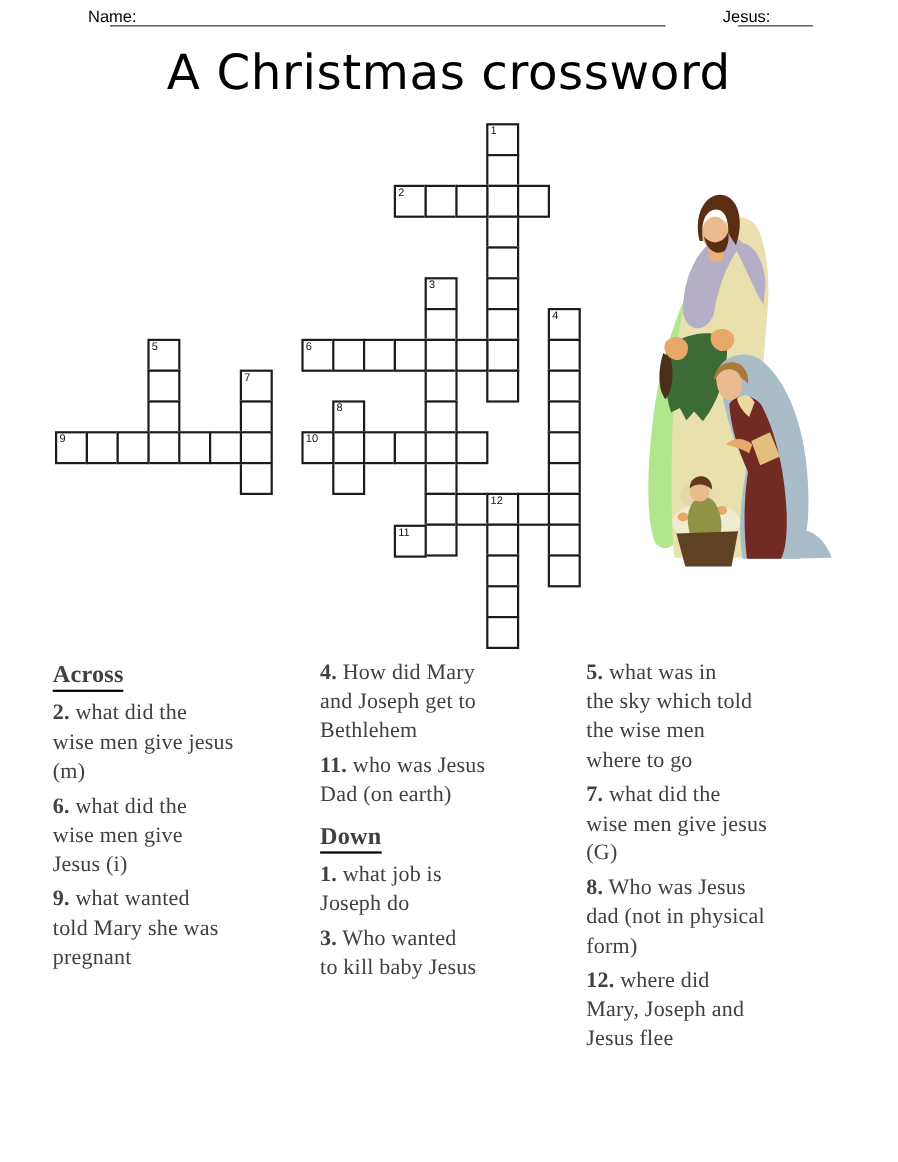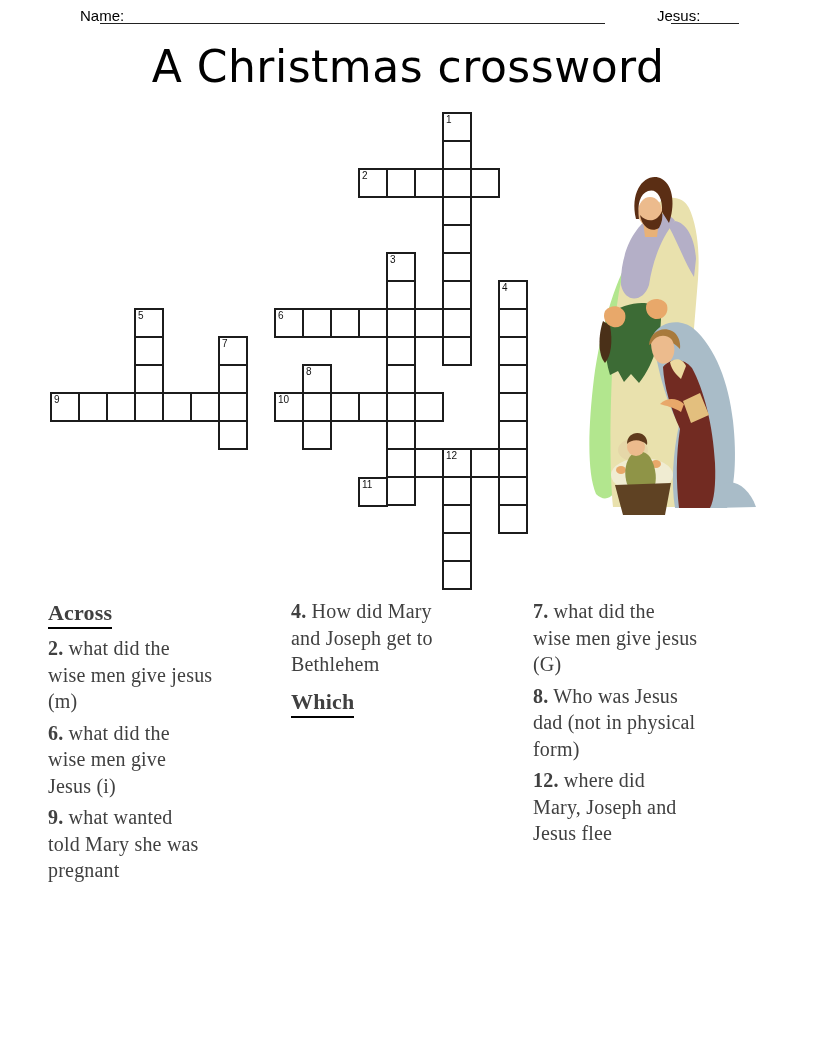--- a/index.html
+++ b/index.html
@@ -238,22 +238,29 @@
 
 <div class="clue-col" id="clue-col-0"><div class="clue-heading">Across</div><br><p class="clue"><b class="clue-num">2.</b><span class="clue-text"> what did the
 wise men give jesus
 (m)</span></p><p class="clue"><b class="clue-num">6.</b><span class="clue-text"> what did the
 wise men give
 Jesus (i)</span></p><p class="clue"><b class="clue-num">9.</b><span class="clue-text"> what wanted
 told Mary she was
 pregnant</span></p></div>
 <div class="clue-col" id="clue-col-1"><p class="clue"><b class="clue-num">4.</b><span class="clue-text"> How did Mary
 and Joseph get to
-Bethlehem</span></p><div class="clue-heading mid">Which</div><br></div>
+Bethlehem</span></p><p class="clue"><b class="clue-num">11.</b><span class="clue-text"> who was Jesus
+Dad (on earth)</span></p><div class="clue-heading mid">Down</div><br><p class="clue"><b class="clue-num">1.</b><span class="clue-text"> what job is
+Joseph do</span></p><p class="clue"><b class="clue-num">3.</b><span class="clue-text"> Who wanted
+to kill baby Jesus</span></p></div>
 <div class="clue-col" id="clue-col-2">
+    <p class="clue"><b class="clue-num">5.</b><span class="clue-text"> what was in
+the sky which told
+the wise men
+where to go</span></p>
     <p class="clue"><b class="clue-num">7.</b><span class="clue-text"> what did the
 wise men give jesus
 (G)</span></p>
     <p class="clue"><b class="clue-num">8.</b><span class="clue-text"> Who was Jesus
 dad (not in physical
 form)</span></p>
     <p class="clue"><b class="clue-num">12.</b><span class="clue-text"> where did
 Mary, Joseph and
 Jesus flee</span></p>
   </div>

